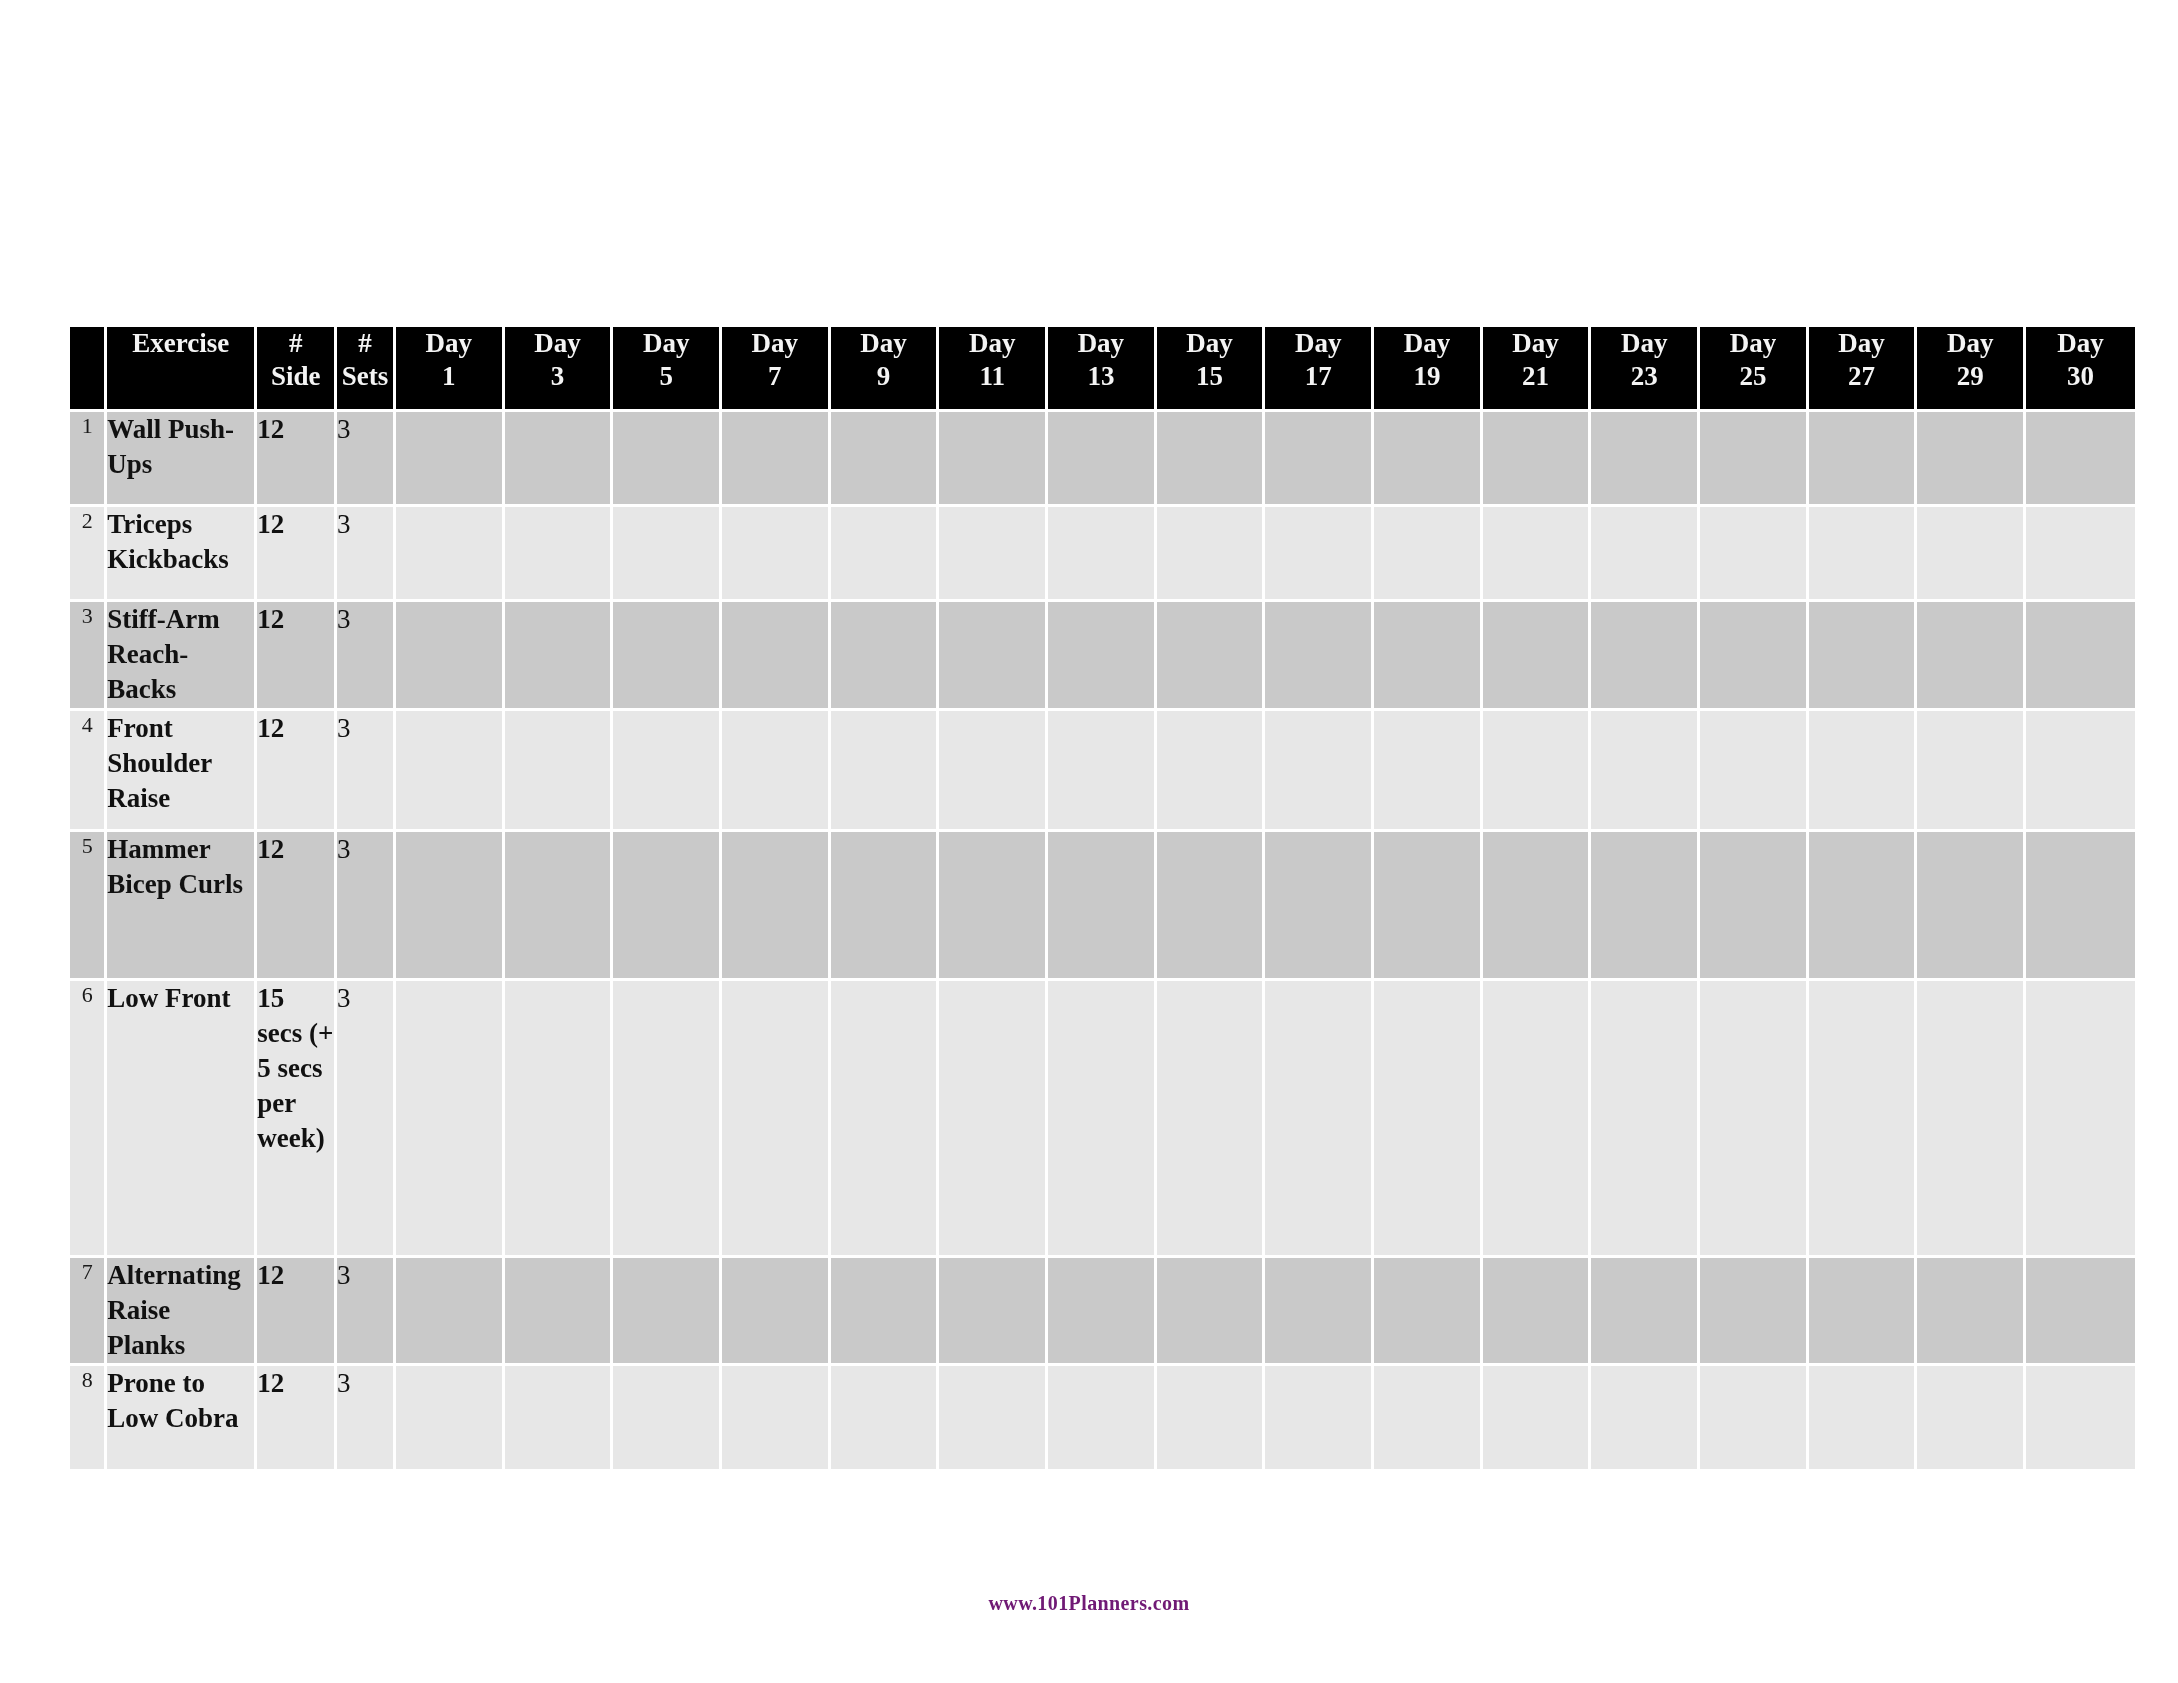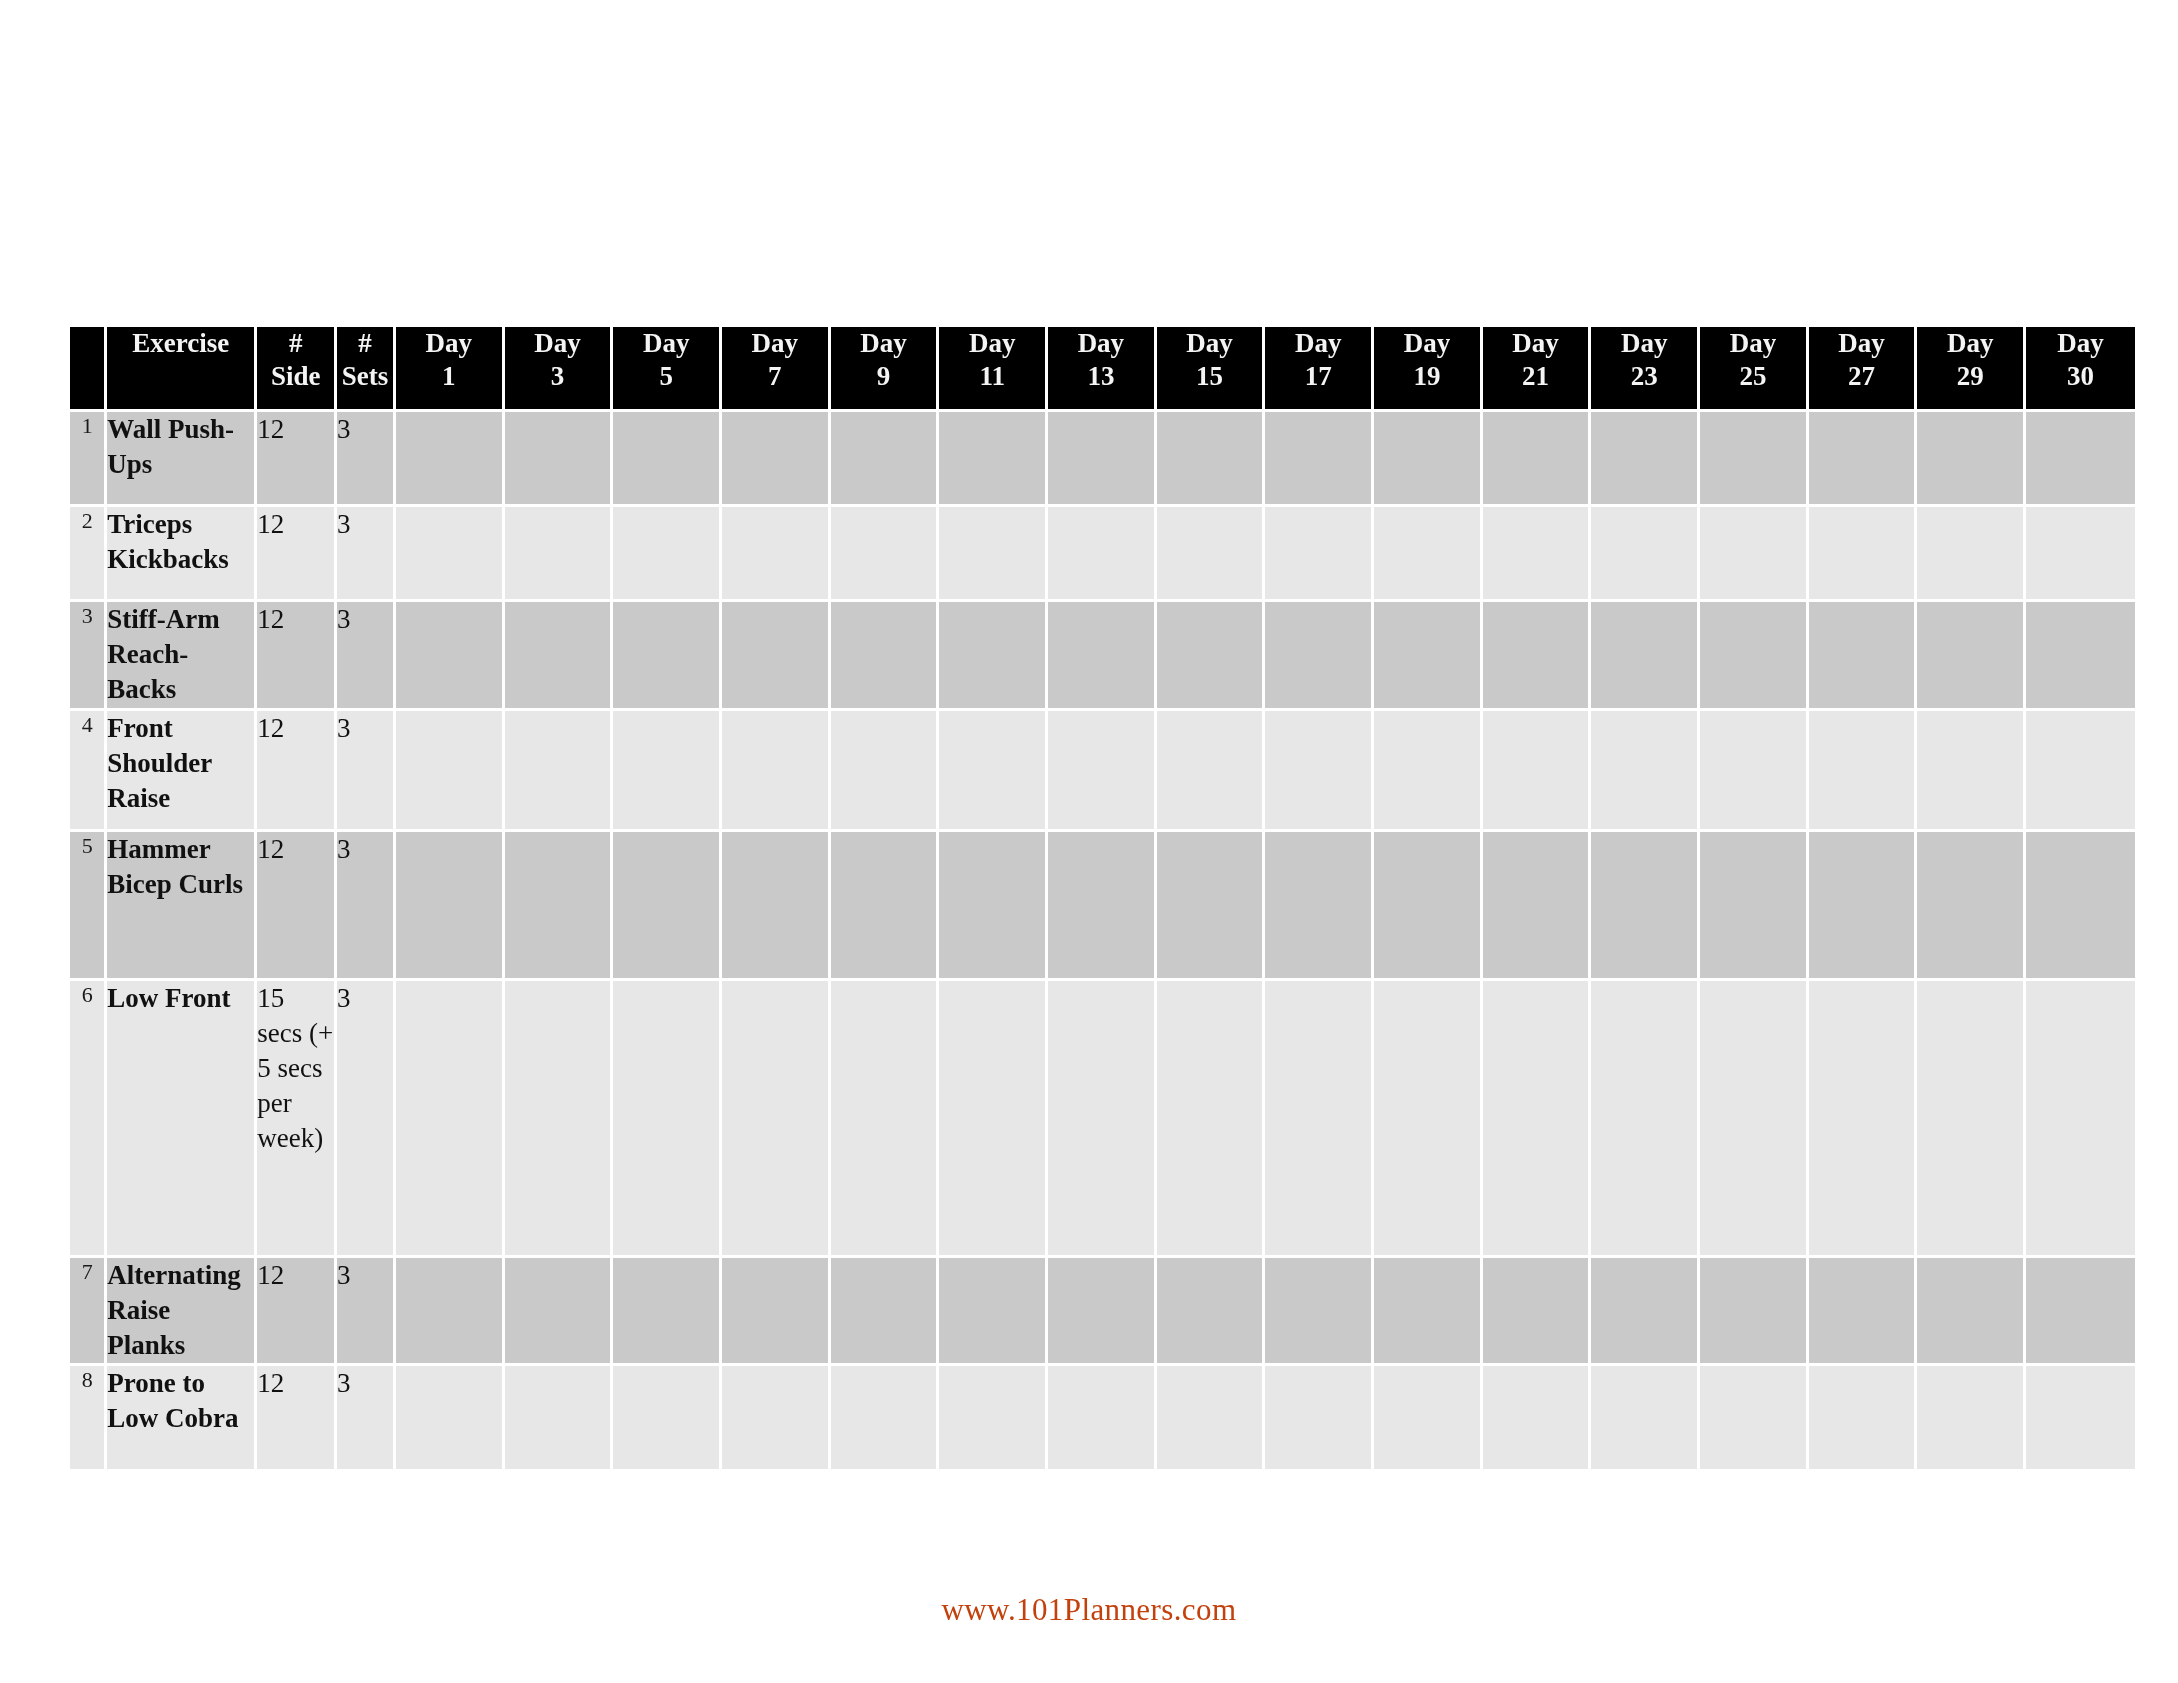--- a/index.html
+++ b/index.html
@@ -105,21 +105,21 @@
     color: #1a1a1a;
     padding: 14px 2px 0 2px;
     font-weight: normal;
   }
   td.col-exercise {
     font-weight: bold;
     padding: 12px 10px 10px 14px;
   }
   td.col-reps {
     padding: 12px 8px 10px 14px;
-    font-weight: normal;
+    font-weight: bold;
     margin-top: 35px;
   }
   td.col-sets {
     padding: 12px 8px 10px 14px;
     font-weight: normal;
   }
   td.col-day {
     padding: 0;
   }
 
@@ -142,23 +142,23 @@
 
   
   .footer {
     position: absolute;
     top: 1592px;
     left: 0;
     width: 2178px;
     text-align: center;
   }
   .footer-text {
-    font-size: 31px;
-    font-weight: normal;
-    color: #c2410c;
+    font-size: 20px;
+    font-weight: bold;
+    color: #701a75;
     letter-spacing: 0.4px;
   }
 </style>
 </head>
 <body>
 
 <div class="page">
 
 
   <div class="table-wrap">

